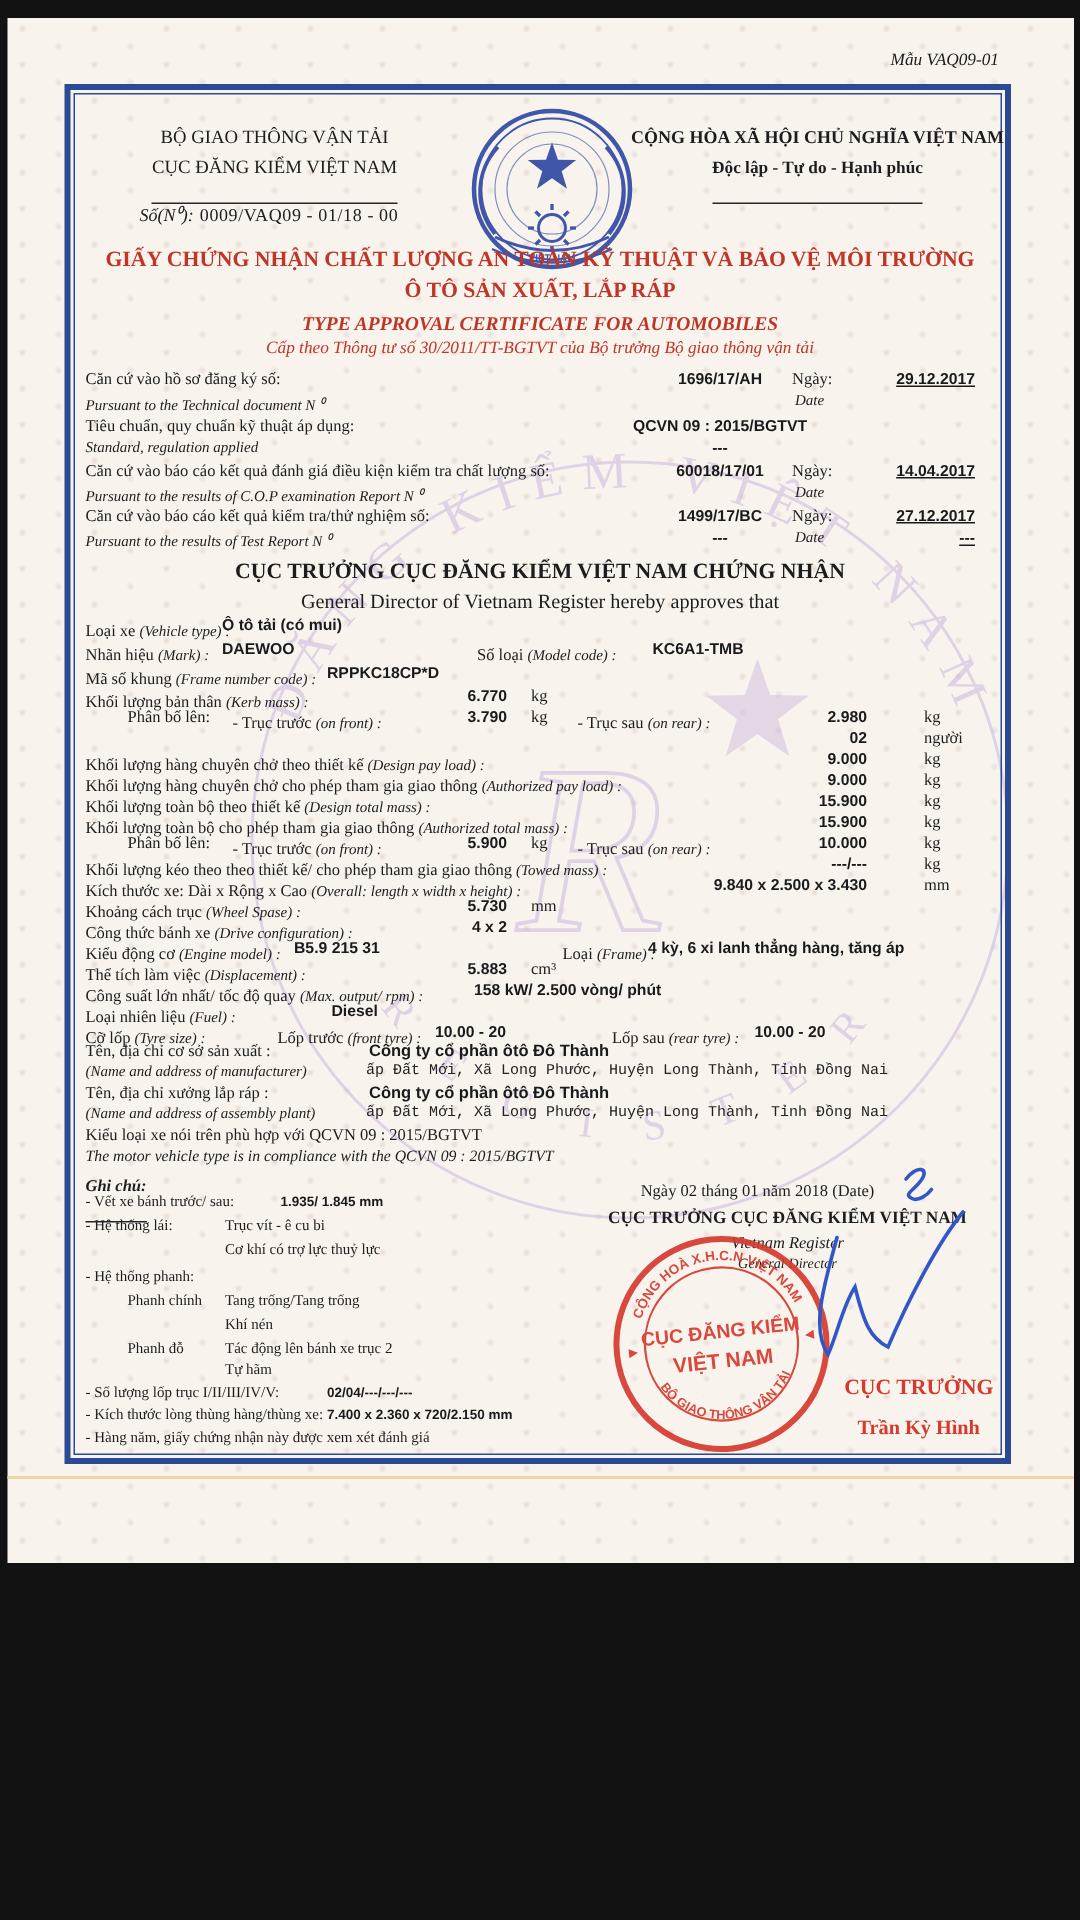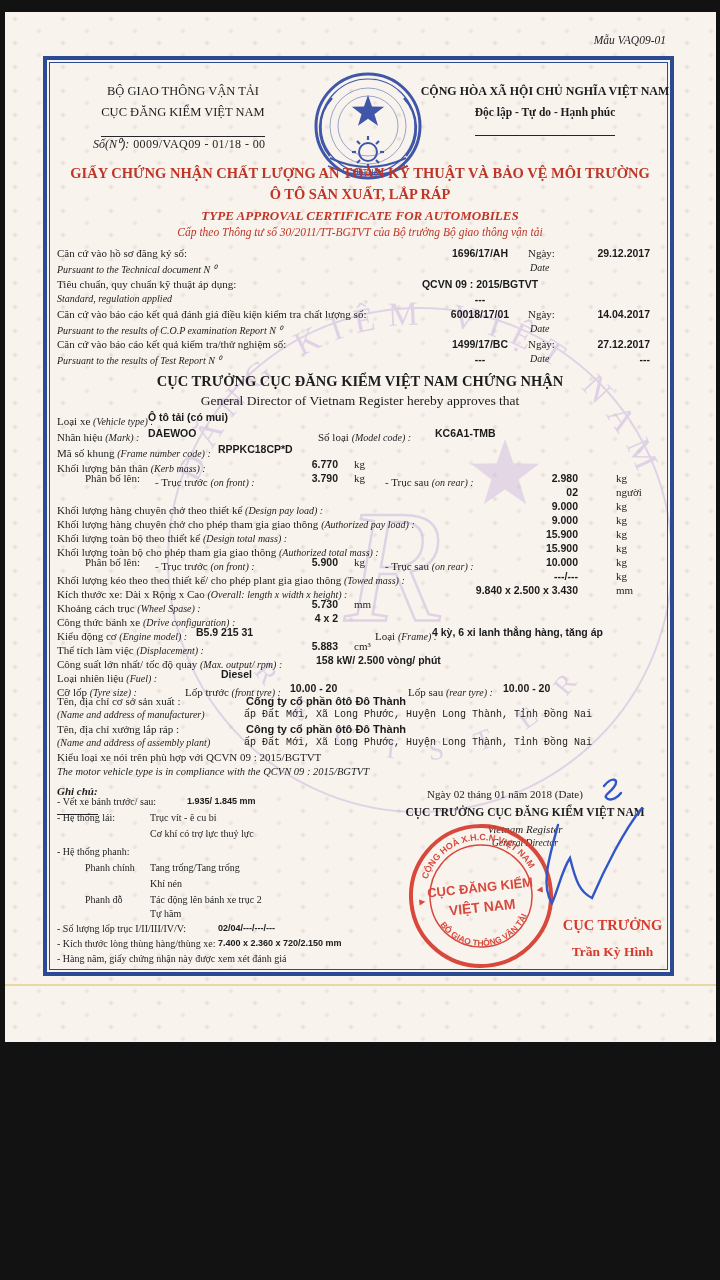--- a/index.html
+++ b/index.html
@@ -24,21 +24,21 @@
   .red{color:#bf3527;}
   .bold{font-weight:700;}
   .ital{font-style:italic;}
   .uline{border-bottom:1px solid #26262a;padding-bottom:17px;}
   .vmid{left:230px;width:108px;text-align:right;}
   .umid{left:354px;}
   .vright{left:460px;width:118px;text-align:right;}
   .uright{left:616px;}
   .bval{left:400px;width:160px;text-align:center;}
   .ngay{left:528px;}
-  .dval{left:560px;width:90px;text-align:right;}
+  .dval{left:560px;width:90px;text-align:right;text-decoration:underline;}
   .z1{z-index:1}.z2{z-index:2}.z3{z-index:3}
   svg{display:block}
 </style>
 </head>
 <body>
 
 <div class="abs page"></div>
 <div class="abs" style="left:5px;top:984px;width:711px;height:2px;background:#e8d9a2;"></div>
 
 <svg class="abs z1" style="left:90px;top:270px;opacity:.5" width="660" height="560" viewBox="0 0 660 560">
@@ -204,21 +204,21 @@
 <div class="abs row z2" style="top:556px">
   <span class="abs vi" style="left:85px">Phân bố lên:</span>
   <span class="abs" style="left:155px"><span class="vi">- Trục trước </span><span class="en">(on front) :</span></span>
   <span class="abs val vmid">5.900</span>
   <span class="abs vi umid">kg</span>
   <span class="abs" style="left:385px"><span class="vi">- Trục sau </span><span class="en">(on rear) :</span></span>
   <span class="abs val vright">10.000</span>
   <span class="abs vi uright">kg</span>
 </div>
 <div class="abs row z2" style="top:570px">
-  <span class="abs" style="left:57px"><span class="vi">Khối lượng kéo theo theo thiết kế/ cho phép plant gia giao thông </span><span class="en">(Towed mass) :</span></span>
+  <span class="abs" style="left:57px"><span class="vi">Khối lượng kéo theo theo thiết kế/ cho phép tham gia giao thông </span><span class="en">(Towed mass) :</span></span>
   <span class="abs val vright">---/---</span>
   <span class="abs vi uright">kg</span>
 </div>
 <div class="abs row z2" style="top:584px">
   <span class="abs" style="left:57px"><span class="vi">Kích thước xe: Dài x Rộng x Cao </span><span class="en">(Overall: length x width x height) :</span></span>
   <span class="abs val" style="left:430px;width:148px;text-align:right">9.840 x 2.500 x 3.430</span>
   <span class="abs vi uright">mm</span>
 </div>
 <div class="abs row z2" style="top:598px">
   <span class="abs" style="left:57px"><span class="vi">Khoảng cách trục </span><span class="en">(Wheel Spase) :</span></span>

